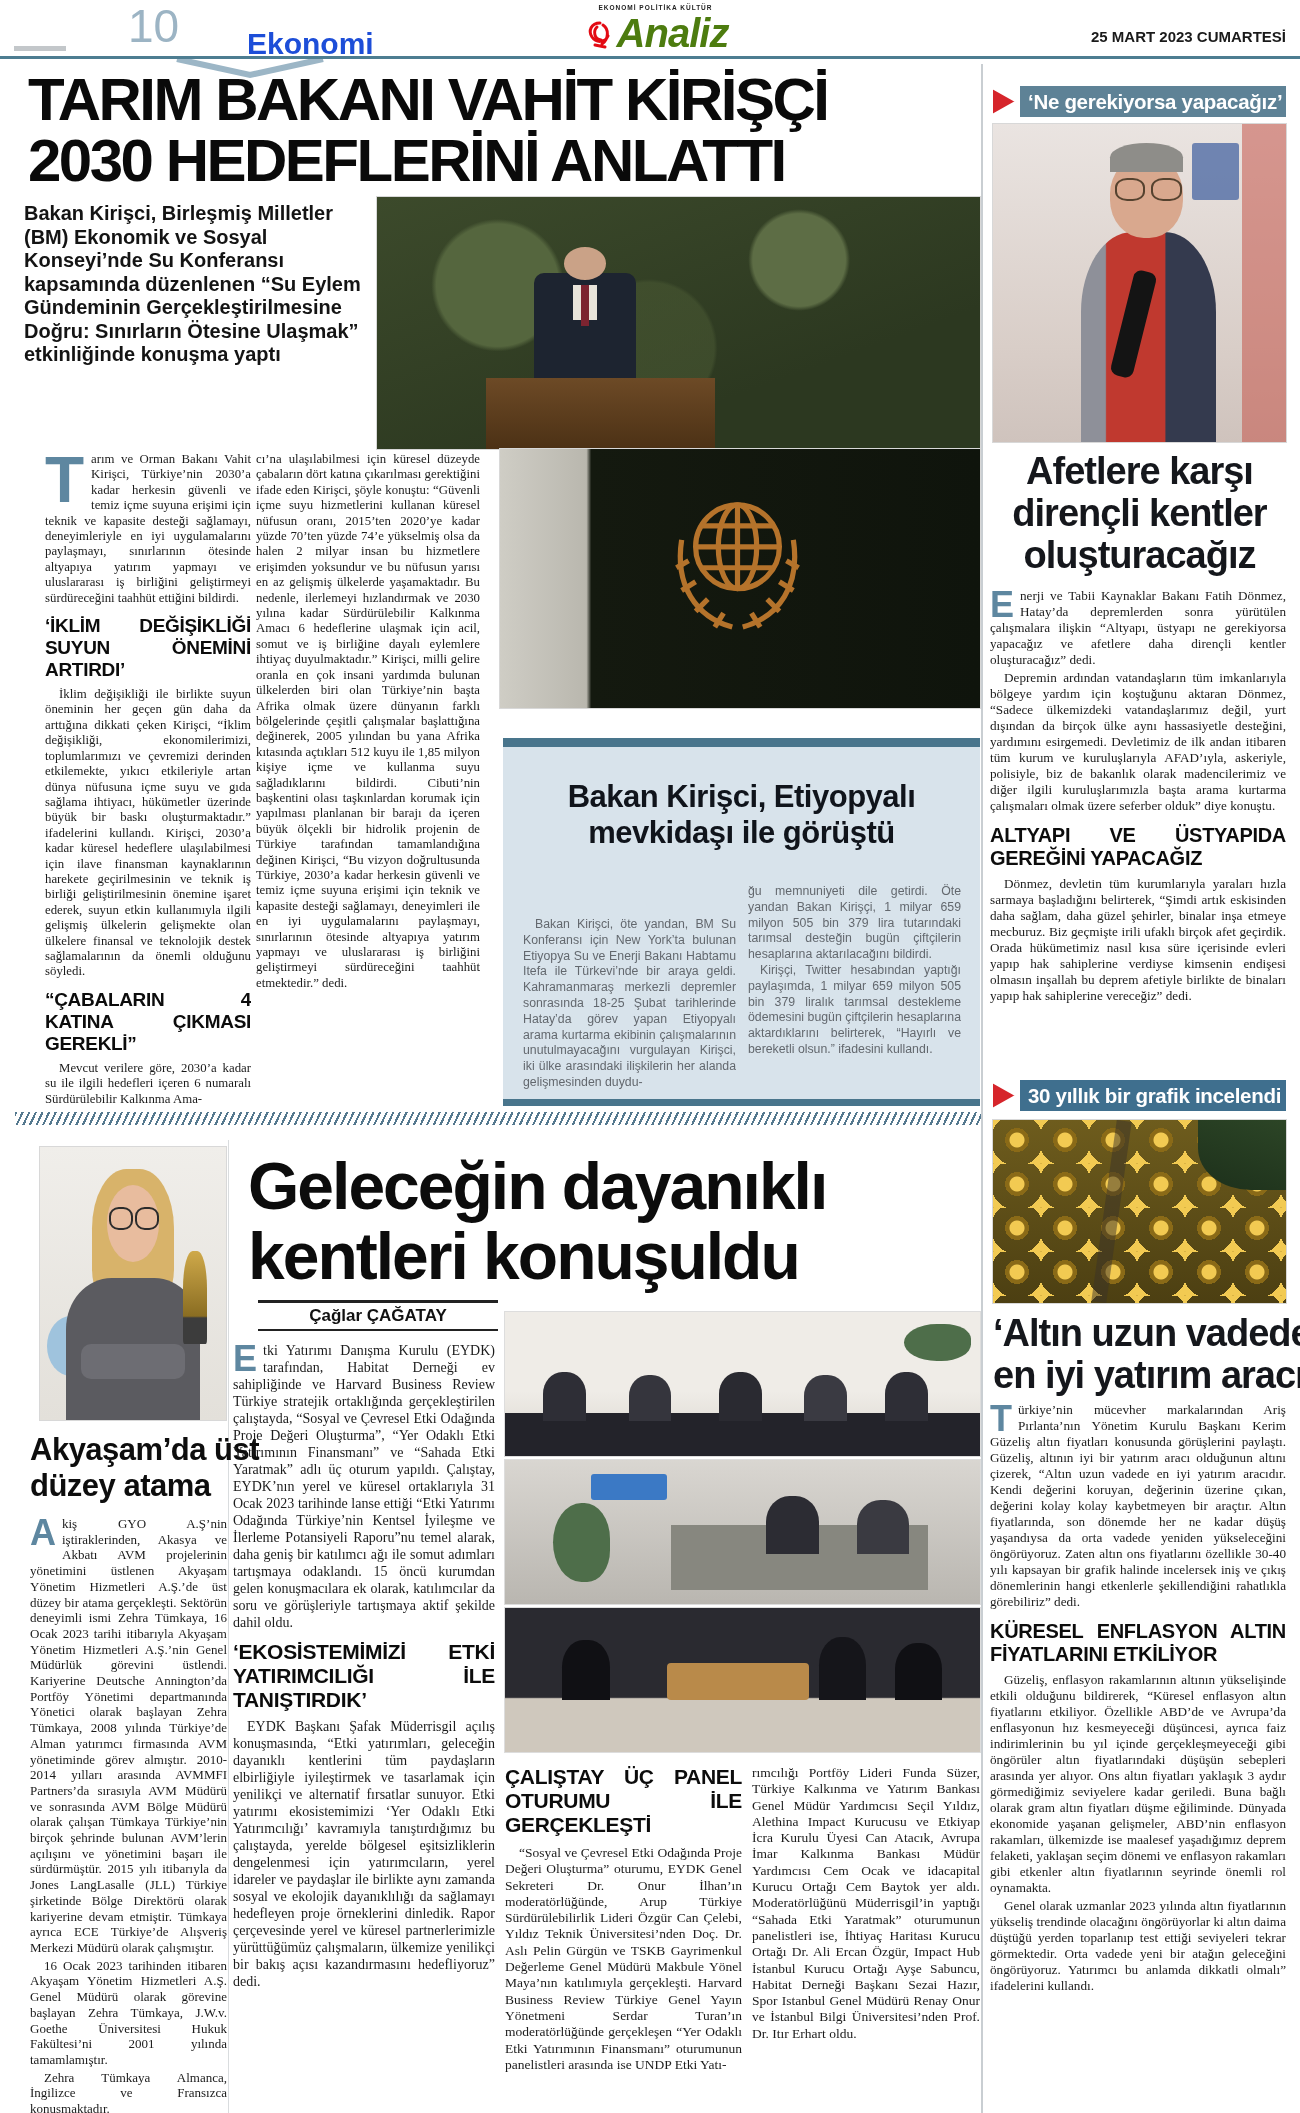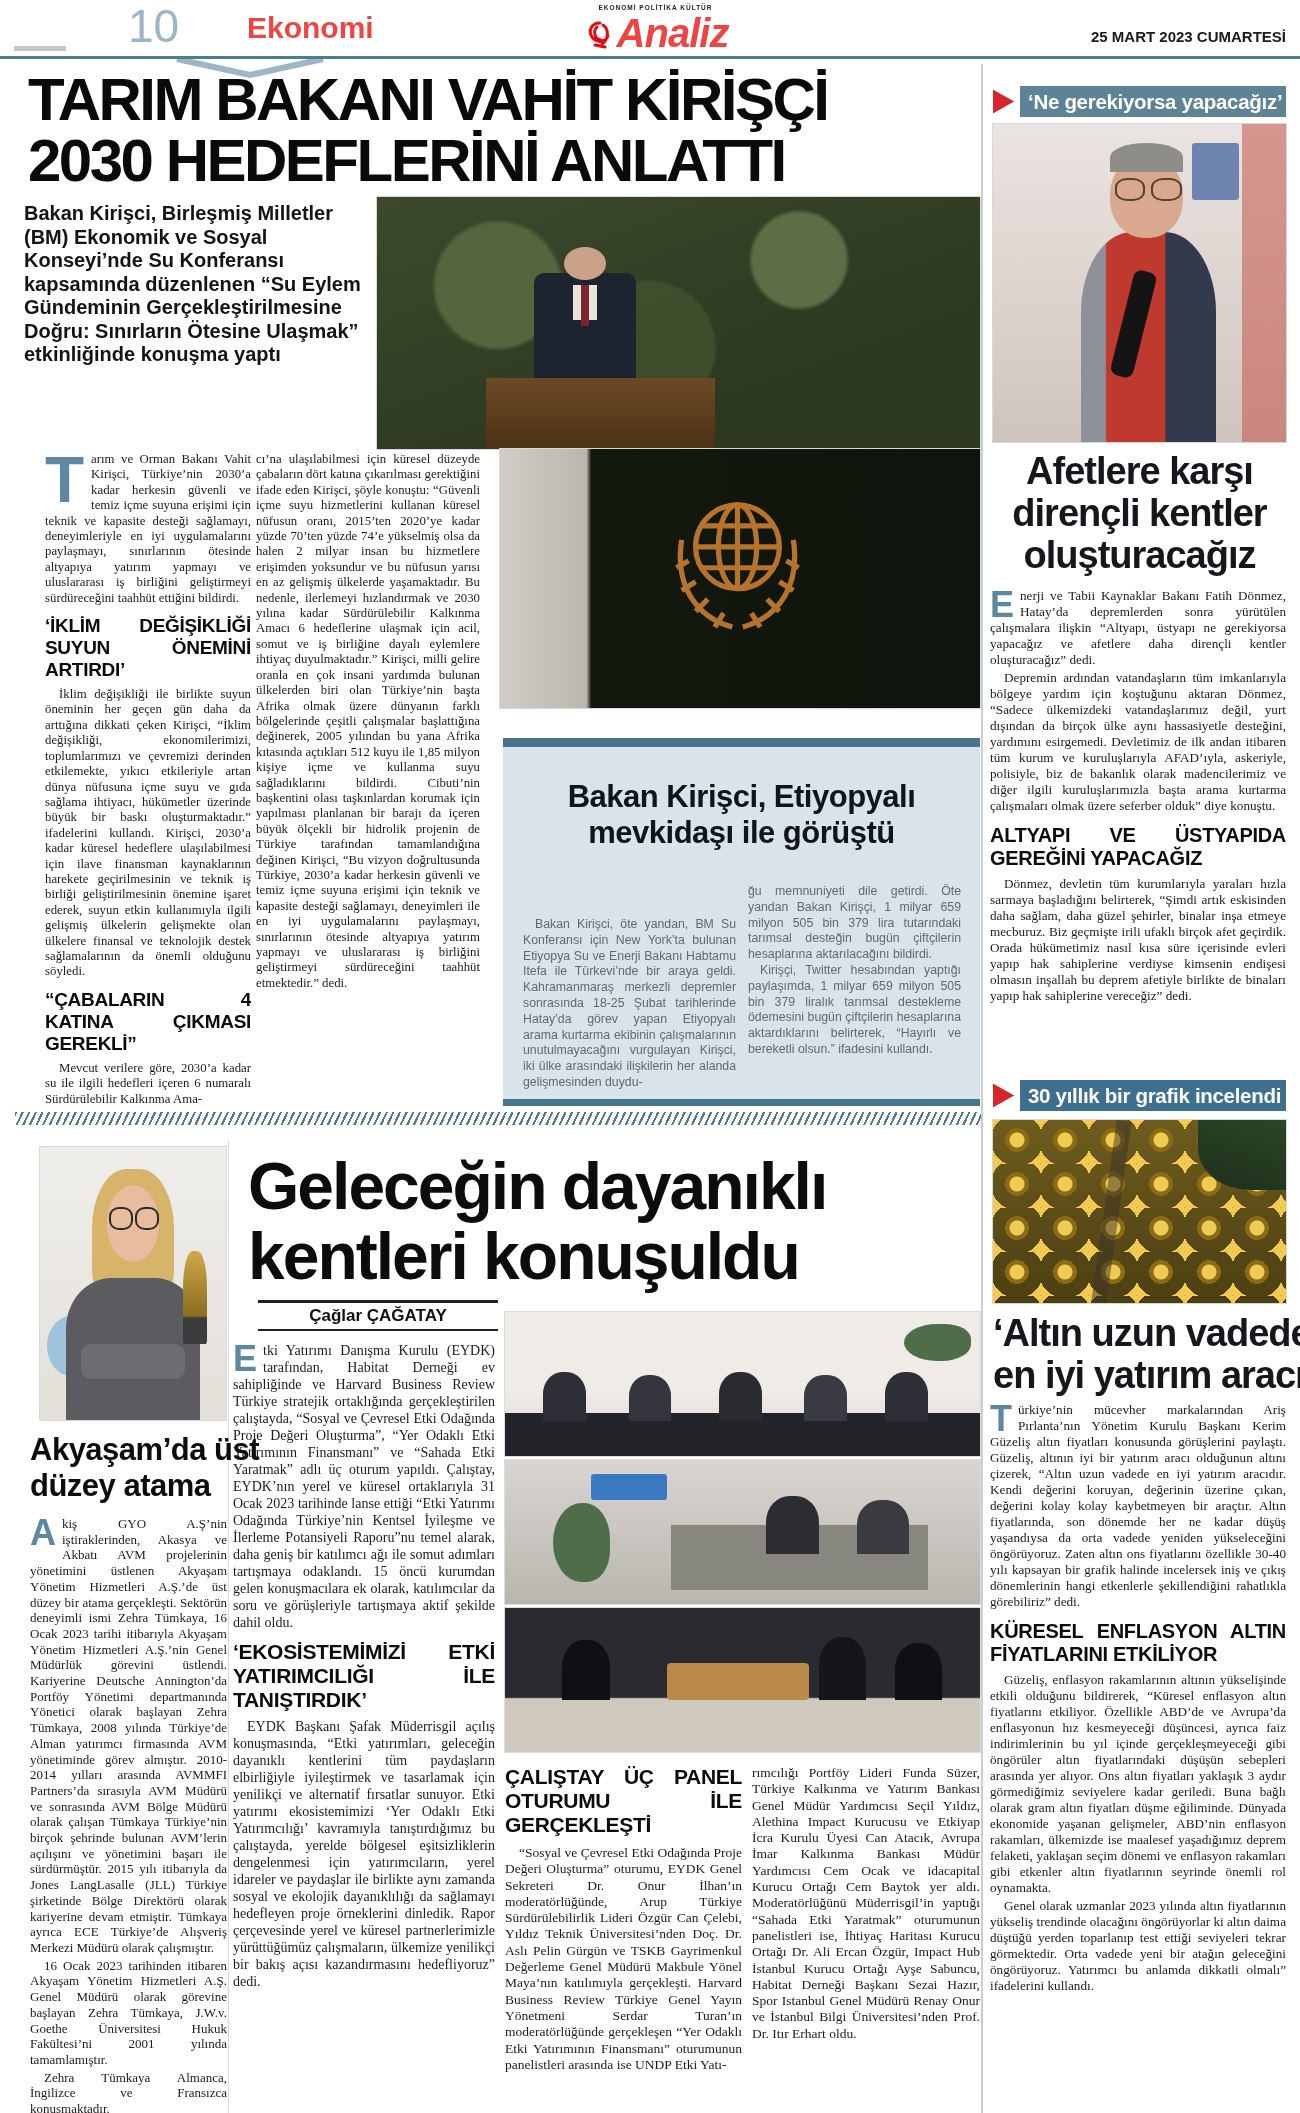--- a/index.html
+++ b/index.html
@@ -6,24 +6,24 @@
   #page{position:relative;width:1300px;height:2113px;background:#fff;overflow:hidden;
         font-family:"Liberation Serif",serif;color:#1b1b1b;}
   .abs{position:absolute;}
   .just{text-align:justify;}
   .clip{overflow:hidden;}
 
   
   #hdr-rule{left:0;top:56px;width:1300px;height:3px;background:#4d7d91;}
   #page-num{left:128px;top:0px;font:400 46px/52px "Liberation Sans",sans-serif;color:#9cb4c4;}
   #page-num-tick{left:14px;top:46px;width:52px;height:5px;background:#c3c7ca;}
-  #section-name{left:247px;top:10px;font:600 30px/36px "Liberation Sans",sans-serif;color:#ef4444;}
+  #section-name{left:247px;top:26px;font:600 30px/36px "Liberation Sans",sans-serif;color:#1d4ed8;}
   #masthead{left:548px;top:4px;width:215px;text-align:center;}
   #masthead .tag{font:700 6.5px/8px "Liberation Sans",sans-serif;color:#222;letter-spacing:1px;}
-  #masthead .ttl{font:800 40px/42px "Liberation Sans",sans-serif;color:#ef4444;letter-spacing:-1px;font-style:italic;}
+  #masthead .ttl{font:800 40px/42px "Liberation Sans",sans-serif;color:#4d7c0f;letter-spacing:-1px;font-style:italic;}
   #edition-date{right:14px;top:28px;font:700 15px/18px "Liberation Sans",sans-serif;color:#1a1a1a;}
 
   
   .h1line{left:28px;font:800 60px/60px "Liberation Sans",sans-serif;letter-spacing:-2.5px;color:#0a0a0a;white-space:nowrap;}
   #lead{left:24px;top:202px;width:348px;font:600 20px/23.5px "Liberation Sans",sans-serif;color:#141414;}
 
   
   .bodycol p{margin:0 0 2px 0;}
   .ind{text-indent:14px;}
   .colsub{font:800 19px/22px "Liberation Sans",sans-serif;color:#0c0c0c;margin:9px 0 6px 0;letter-spacing:-0.3px;}

